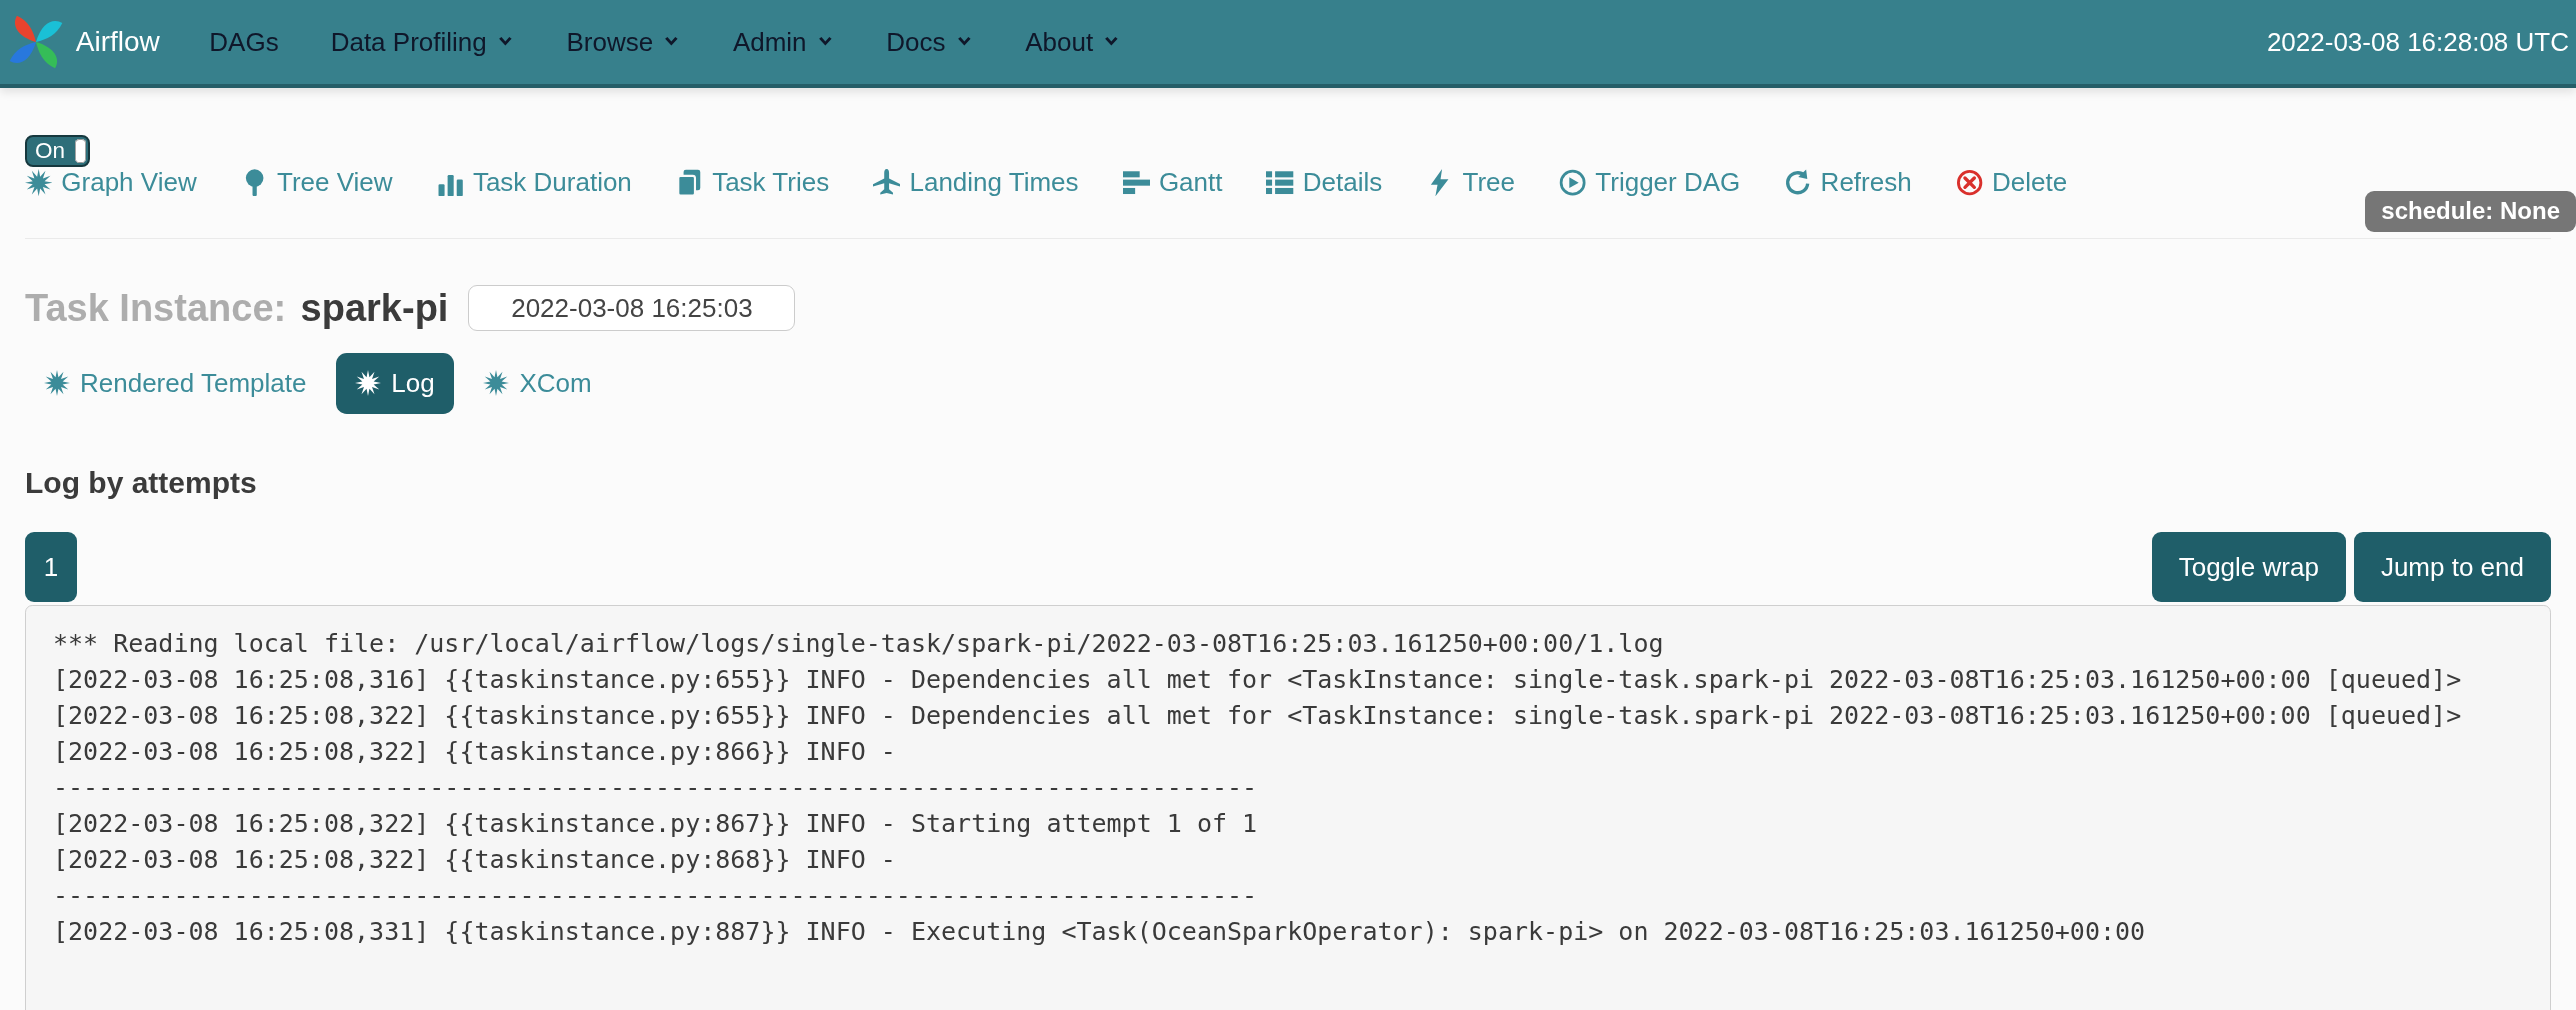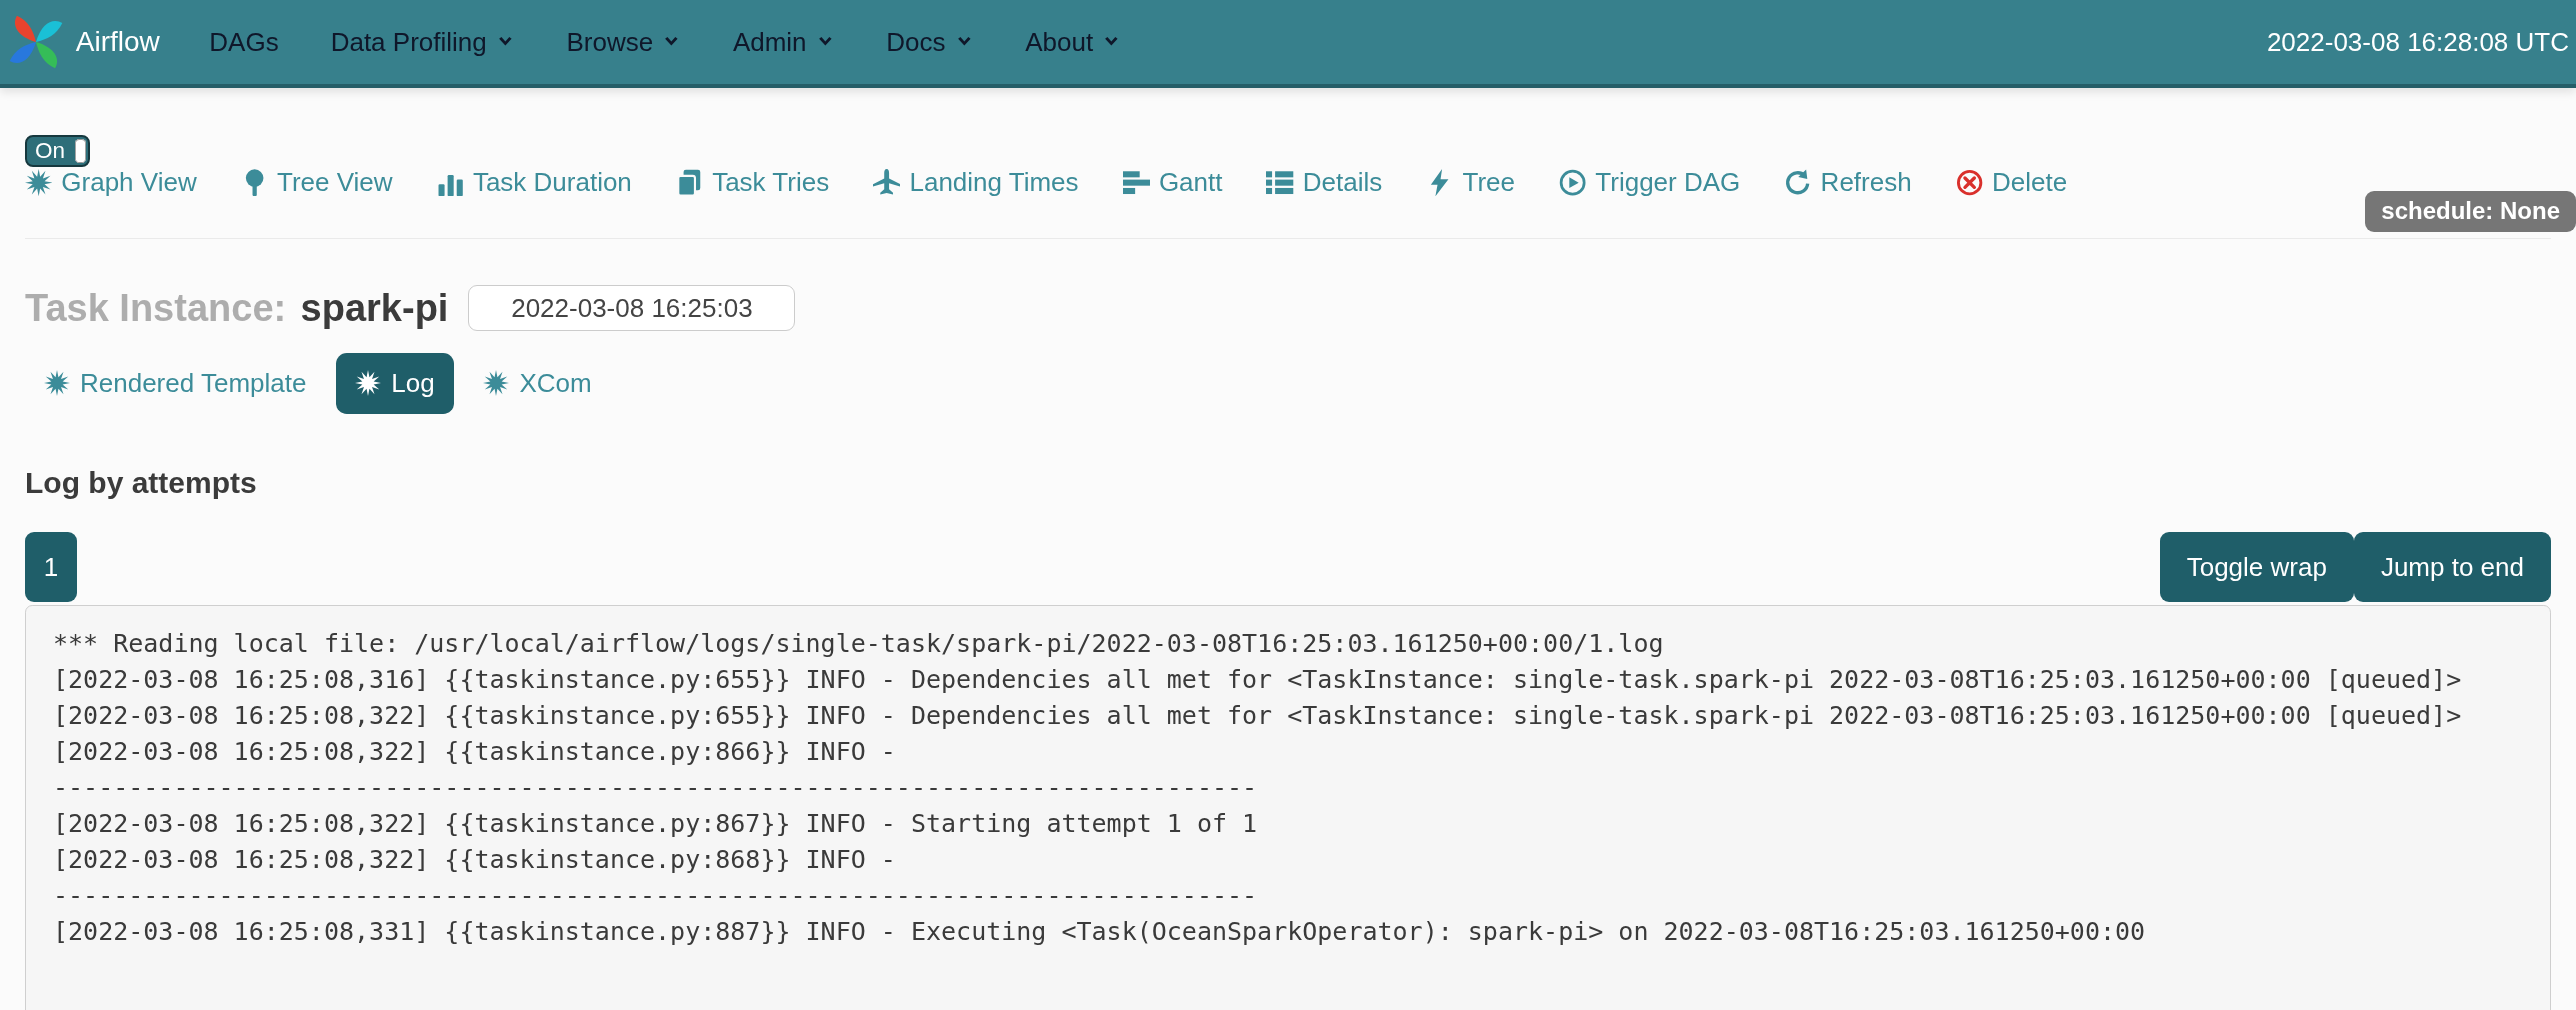--- a/index.html
+++ b/index.html
@@ -69,21 +69,21 @@
   
   .log-heading{margin-top:52px;font-size:30px;font-weight:bold;color:#3b3b3b}
   .attempts-row{margin-top:32px;display:flex;align-items:stretch;height:70px}
   .attempt-tab{
     width:52px;background:#1f5e69;color:#fff;font-size:26px;border-radius:9px;
     display:flex;align-items:center;justify-content:center;cursor:pointer;
   }
   .spacer{flex:1}
   .log-btn{
     background:#1f5e69;color:#fff;font-size:26px;border:none;border-radius:9px;
-    padding:0 27px;font-family:"Liberation Sans",sans-serif;cursor:pointer;
+    padding:0 27px;margin-left:8px;font-family:"Liberation Sans",sans-serif;cursor:pointer;
   }
   .log-box{
     margin-top:2.7px;background:#f6f6f6;border:1.8px solid #cfcfcf;border-radius:7.2px;
     padding:20px 27px;font-family:"DejaVu Sans Mono",monospace;font-size:25px;
     line-height:36px;color:#3a3a3a;height:559px;overflow:hidden;
   }
   .log-line{white-space:pre}
 </style>
 </head>
 <body>

